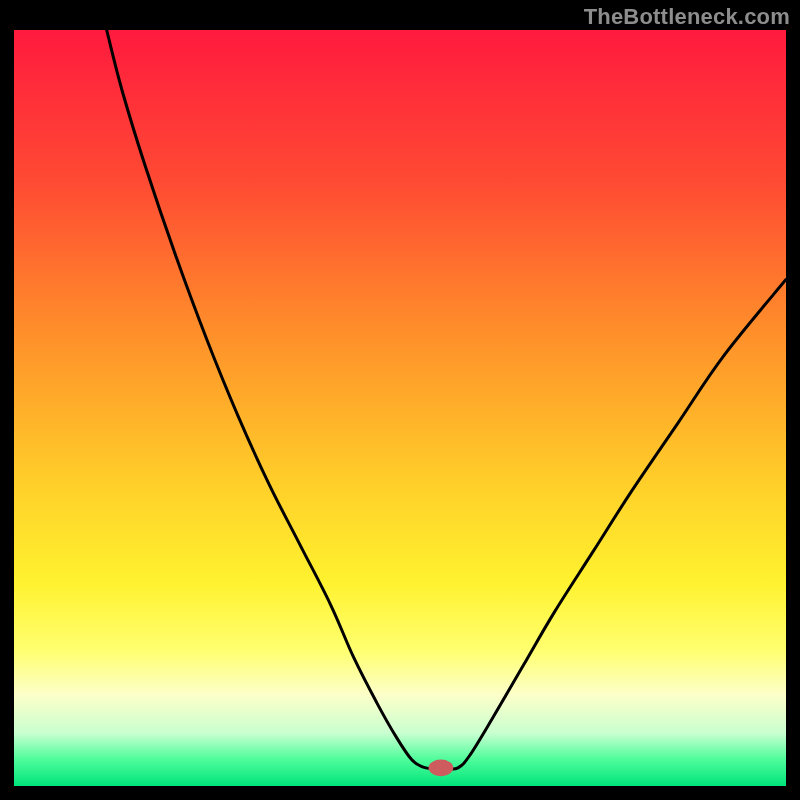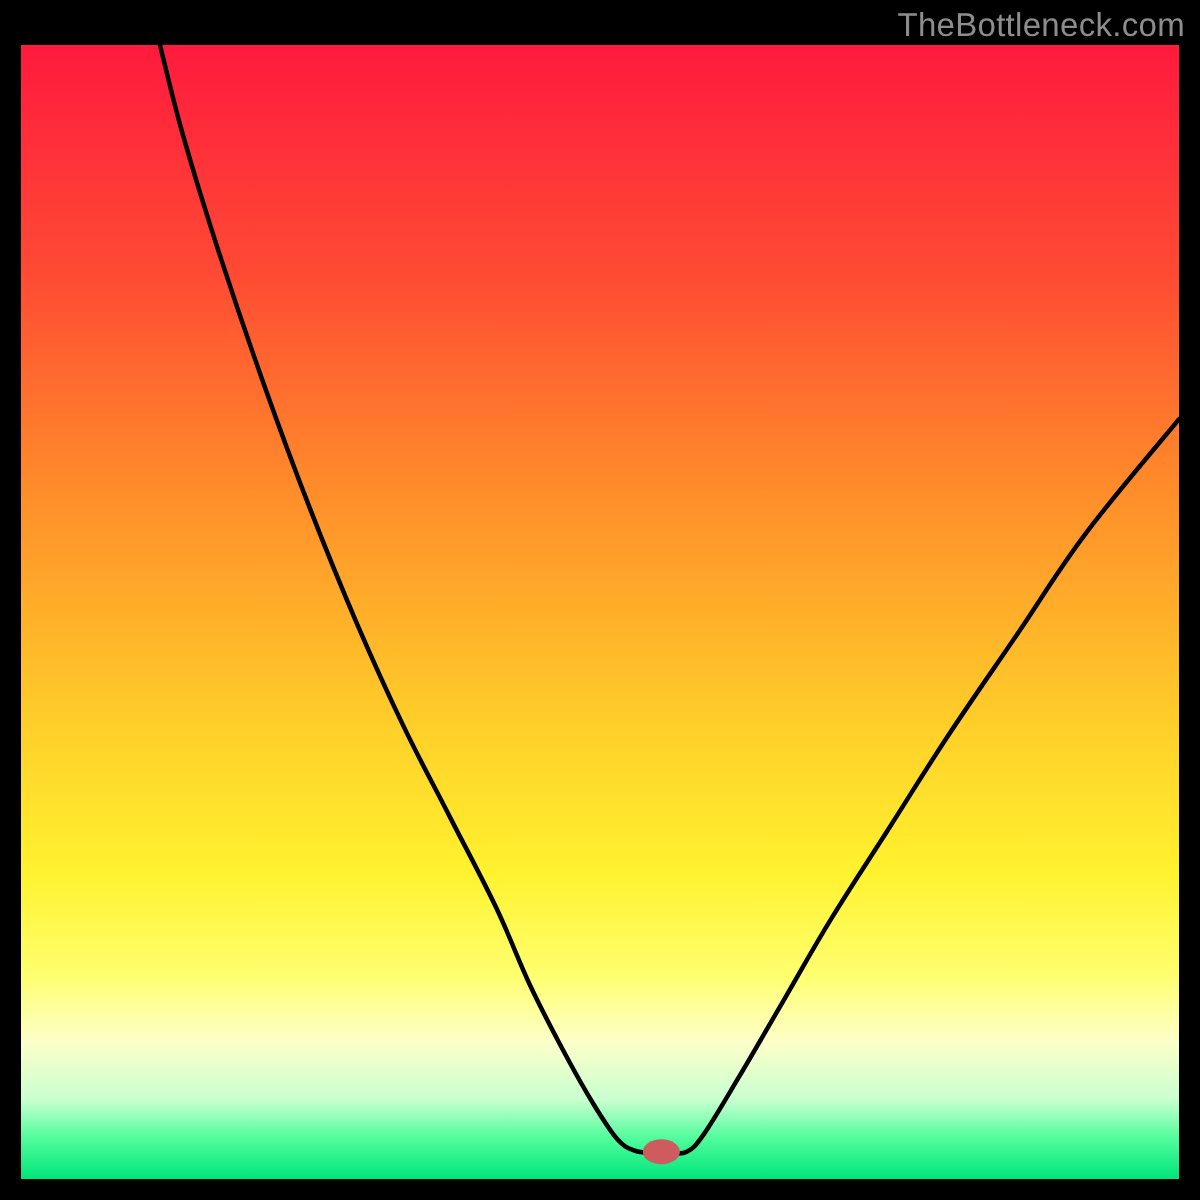--- a/index.html
+++ b/index.html
@@ -25,21 +25,21 @@
     top: 0;
     width: 772px;
     height: 756px;
   }
   .watermark {
     position: absolute;
     top: 4px;
     right: 10px;
     color: #8d8d8d;
     font-size: 22px;
-    font-weight: 400;
+    font-weight: 700;
     letter-spacing: 0.2px;
   }
   svg { display: block; }
 </style>
 </head>
 <body>
 
 <div class="watermark">TheBottleneck.com</div>
 
 <div class="frame">

